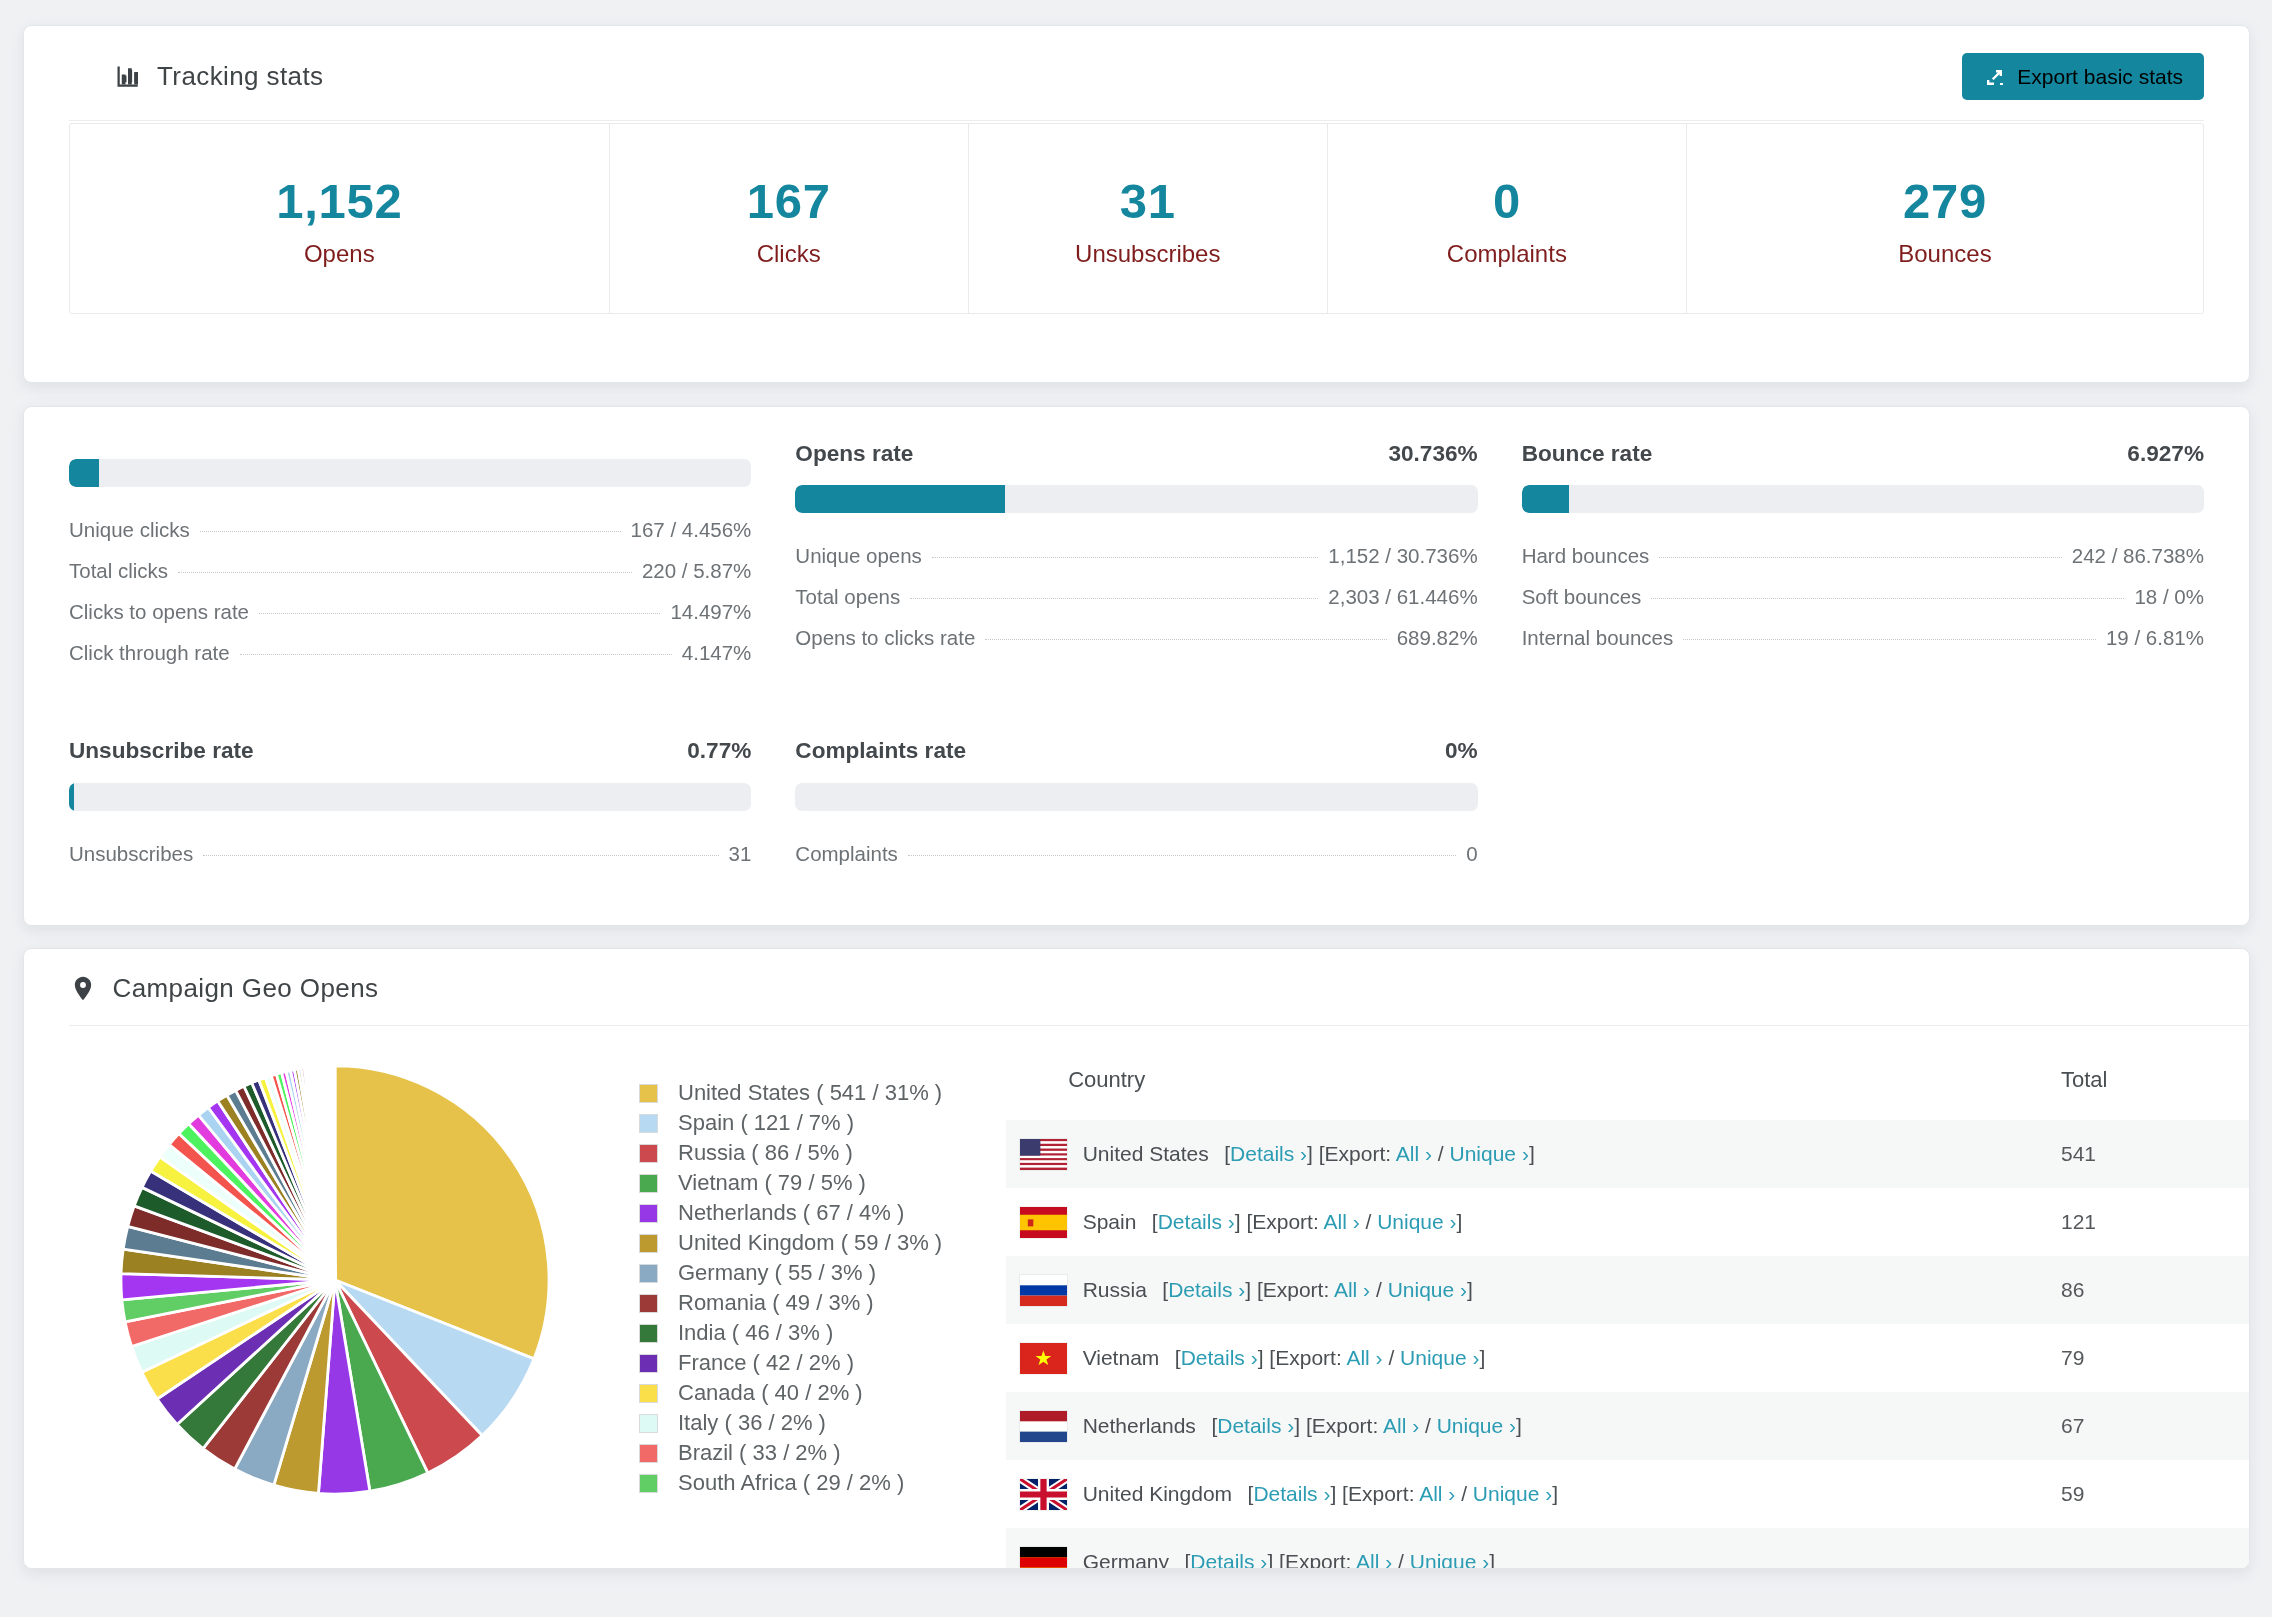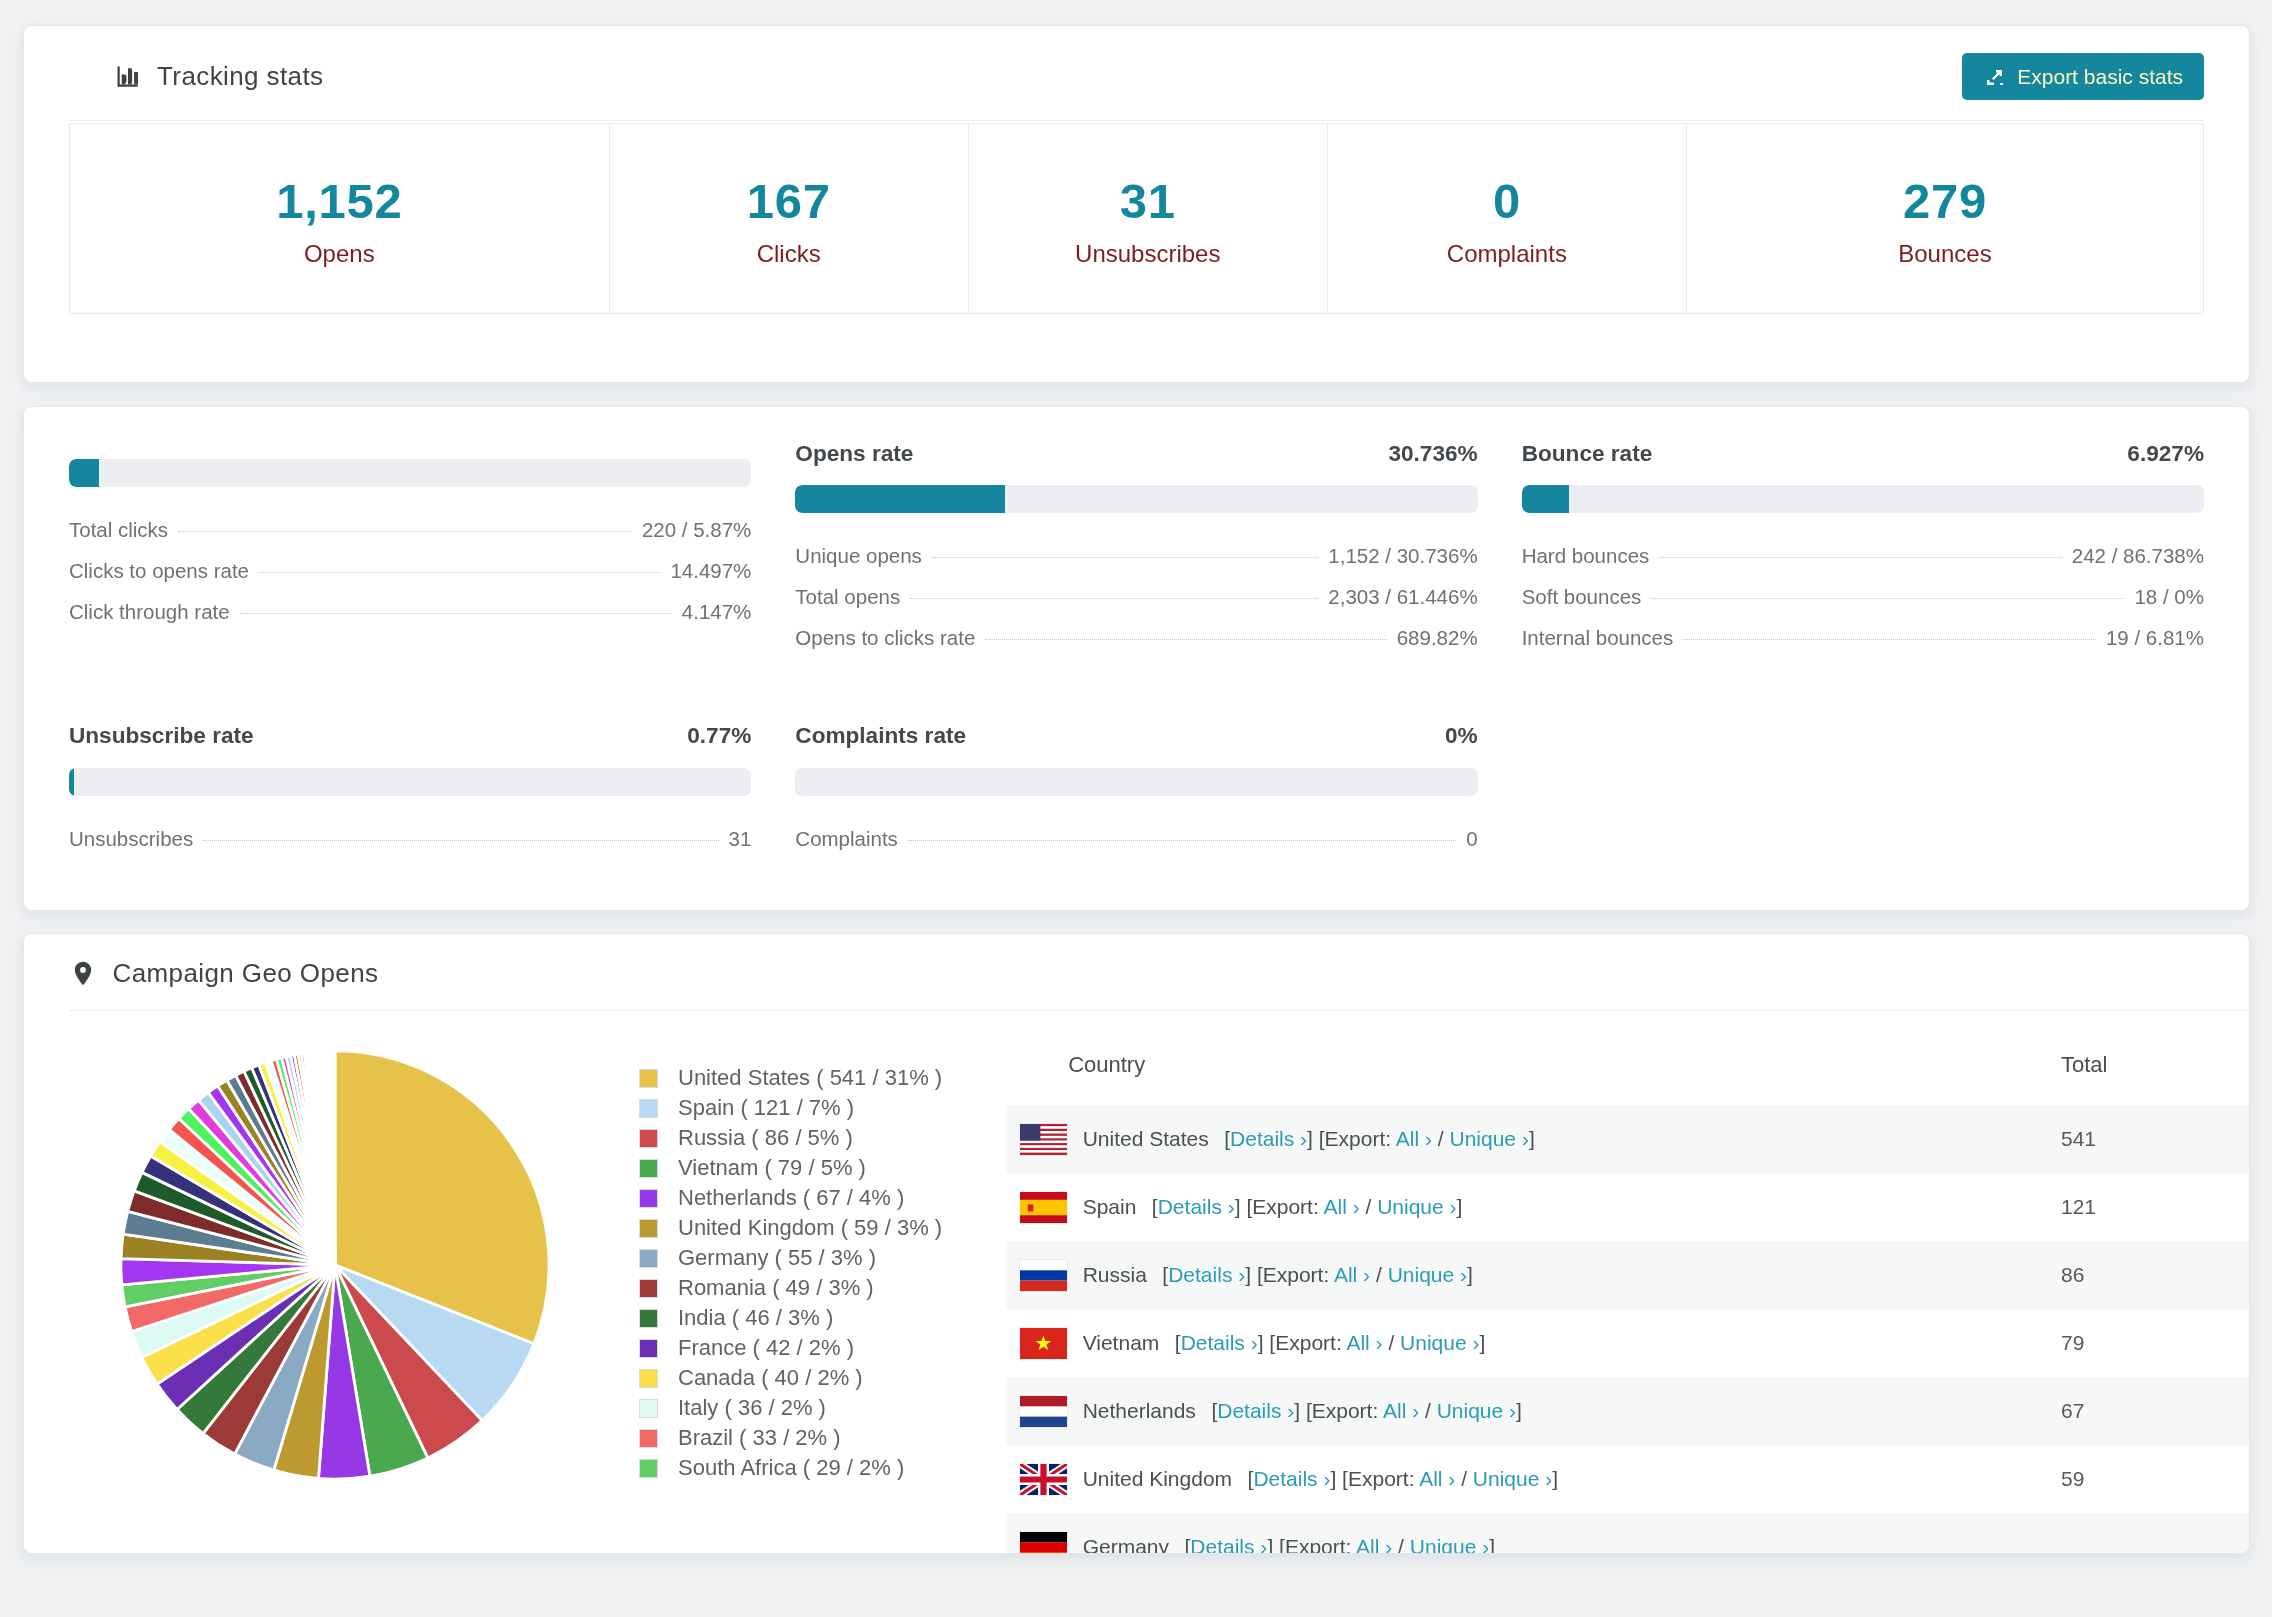--- a/index.html
+++ b/index.html
@@ -7,21 +7,21 @@
     font-family:"Liberation Sans", sans-serif; background:#eff1f3; }
   .page { padding:25.4px 23px 0 23px; }
   .card { background:#ffffff; border:1.4px solid #e3e6e9; border-radius:8.5px;
     box-shadow:0 4.2px 12.7px rgba(150,158,166,.18); margin-bottom:22.6px; }
   
   .card-head { display:flex; align-items:center; justify-content:space-between;
     padding:27px 45px 0 45px;margin-left:44px; }
   .head-left { display:flex; align-items:center; gap:14px; }
   .card-title { font-size:26px; color:#3f4447; letter-spacing:0.4px; }
   .btn-export { display:flex; align-items:center; gap:10px; background:var(--accent);
-    color:#fef9c3; border:none; border-radius:5px; font-size:21px;
+    color:#000000; border:none; border-radius:5px; font-size:21px;
     font-family:"Liberation Sans",sans-serif; padding:11.3px 21px; cursor:pointer; }
   .head-divider { border-bottom:1.4px solid #ededef; margin:20px 45px 0 45px; }
   .stat-row { display:grid; grid-template-columns:1.5fr 1fr 1fr 1fr 1.44fr;
     margin:2px 45px 68px 45px; border:1.4px solid #e9eaec; border-radius:2.8px; }
   .stat-box { text-align:center; padding:49px 7px 45px 7px; border-left:1.4px solid #e9eaec; }
   .stat-box:first-child { border-left:none; }
   .stat-value { font-size:49px; font-weight:bold; color:var(--accent); letter-spacing:0.7px; }
   .stat-label { font-size:24px; color:#7f1d1d; margin-top:11.3px; }
   
   .rates { padding:34px 45px 42px 45px; }
@@ -107,20 +107,25 @@
       </div>
   </section>
 
   <section class="card rates">
     <div class="rates-grid" id="ratesGrid">
         <div>
           <div class="progress-track">
             <div class="progress-fill" style="width: 4.46%;"></div>
           </div>
           <div class="rate-rows">
+            <div class="rate-row">
+              <span>Unique clicks</span>
+              <span class="leader"></span>
+              <span class="rr-val">167 / 4.456%</span>
+            </div>
             <div class="rate-row">
               <span>Total clicks</span>
               <span class="leader"></span>
               <span class="rr-val">220 / 5.87%</span>
             </div>
             <div class="rate-row">
               <span>Clicks to opens rate</span>
               <span class="leader"></span>
               <span class="rr-val">14.497%</span>
             </div>

